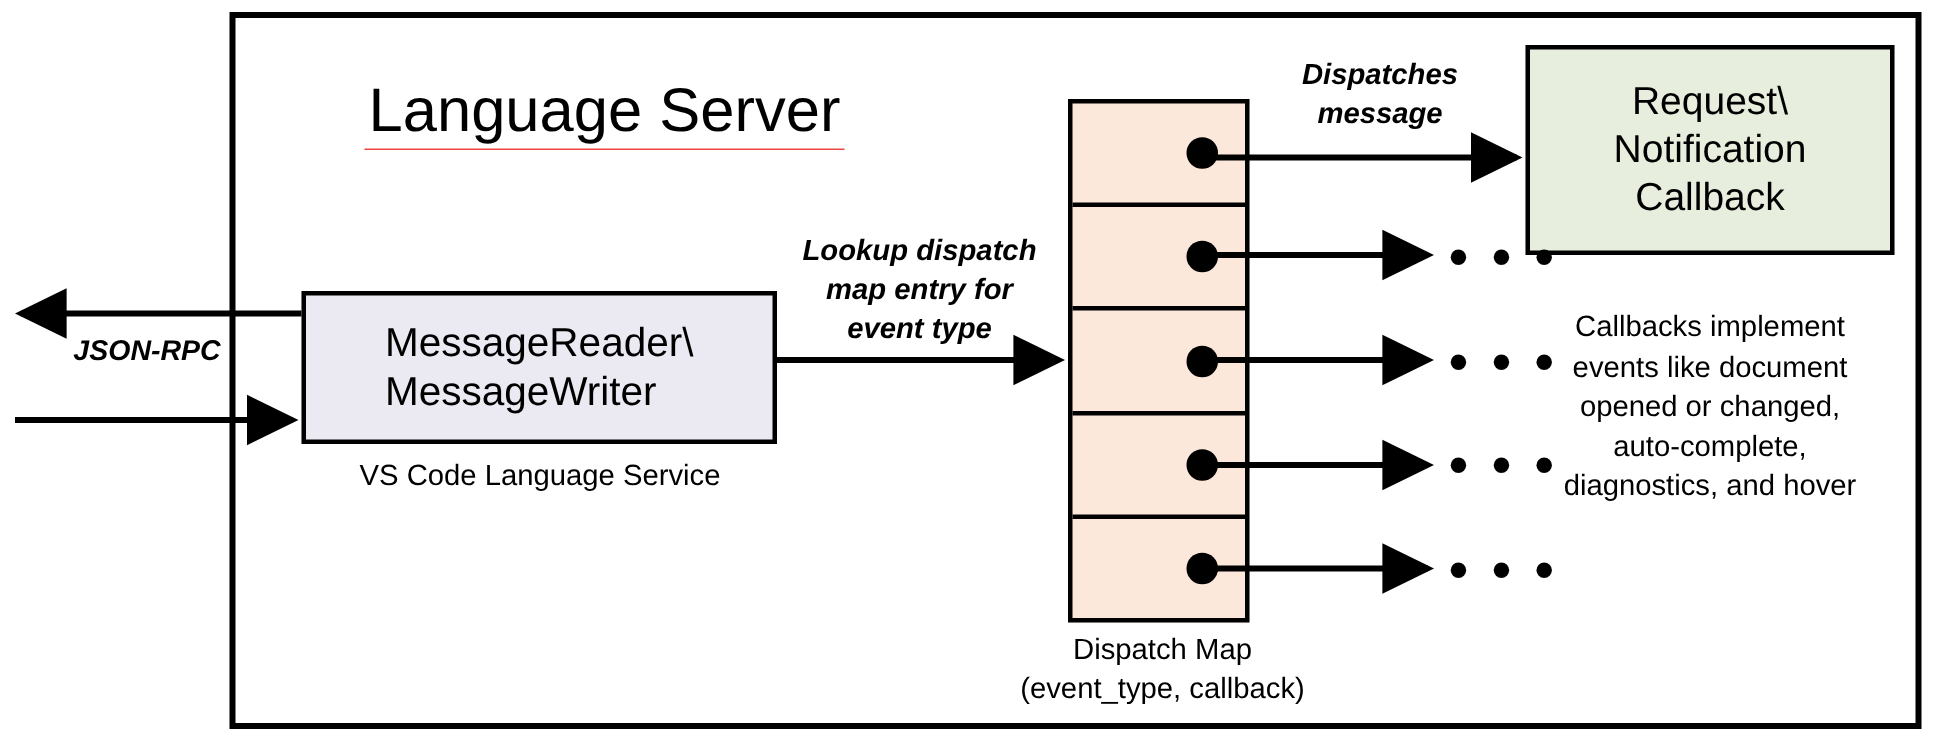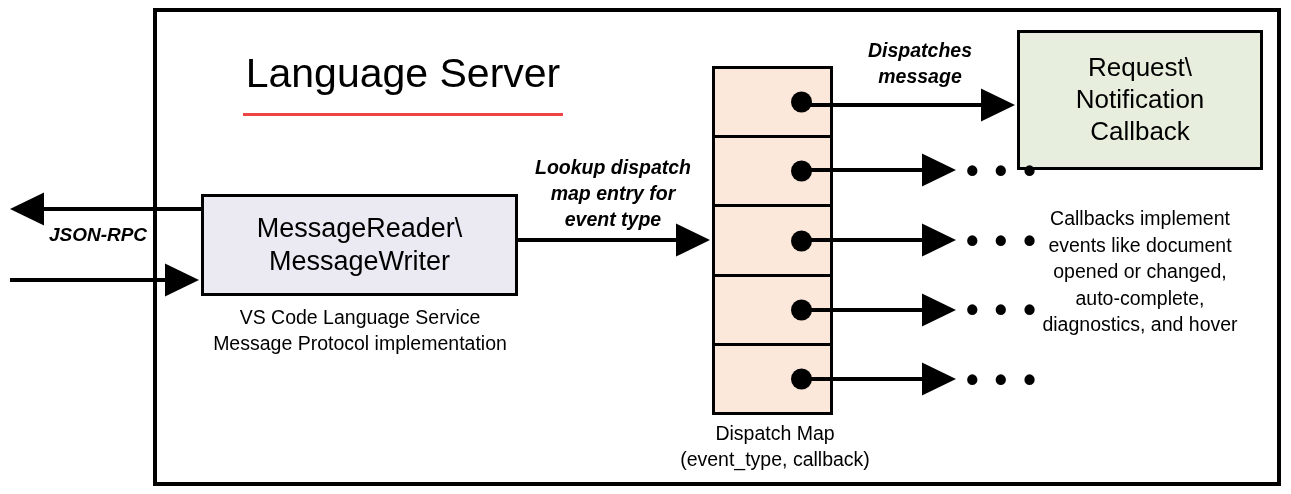--- a/index.html
+++ b/index.html
@@ -11,31 +11,31 @@
   
   #server-container{
     left:153px;top:8px;width:1128px;height:478px;
     border:4px solid #000;box-sizing:border-box;background:transparent;
   }
 
   
   #page-title{
     left:243px;top:52px;width:320px;
     font-size:41px;line-height:1.05;text-align:center;
-    border-bottom:3px solid #ef4444;padding-bottom:18px;
+    border-bottom:1px solid #ef4444;padding-bottom:4px;
     white-space:nowrap;letter-spacing:0px;
   }
 
   
   #message-reader-box{
     left:201px;top:194px;width:317px;height:102px;
     border:3px solid #000;box-sizing:border-box;
     background:#ebe9f2;
     display:flex;align-items:center;justify-content:center;
-    font-size:27px;line-height:1.22;text-align:center;
+    font-size:27px;line-height:1.22;
   }
   #message-reader-caption{
     left:185px;top:305px;width:350px;text-align:center;
     font-size:19.5px;line-height:1.33;
   }
 
   
   #json-rpc-label{
     left:28px;top:222px;width:140px;text-align:center;
     font-size:19px;line-height:1.35;font-style:italic;font-weight:600;
@@ -107,21 +107,20 @@
   </div>
 
   <div class="abs" id="message-reader-box">
     <div>
       <div>MessageReader\</div>
       <div>MessageWriter</div>
     </div>
   </div>
   <div class="abs" id="message-reader-caption">
     <div>VS Code Language Service</div>
-    <div>Message Protocol implementation</div>
   </div>
 
   <div class="abs" id="lookup-label">
     <div>Lookup dispatch</div>
     <div>map entry for</div>
     <div>event type</div>
   </div>
 
   <div class="abs" id="dispatches-label">
     <div>Dispatches</div>

